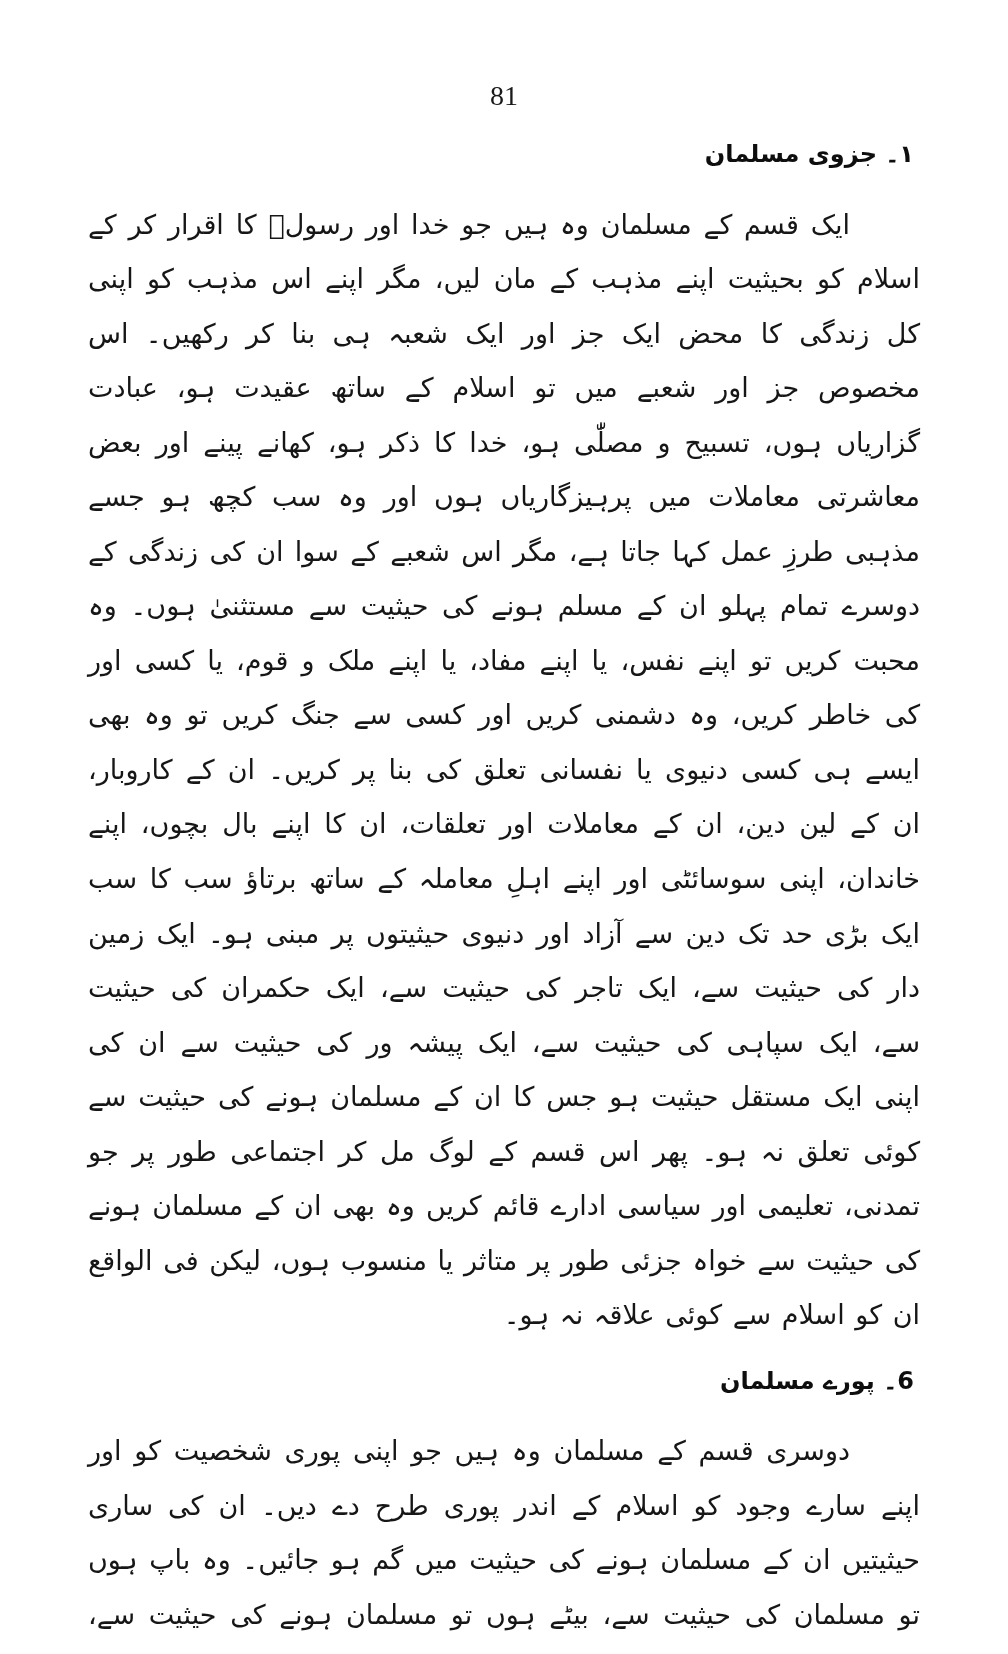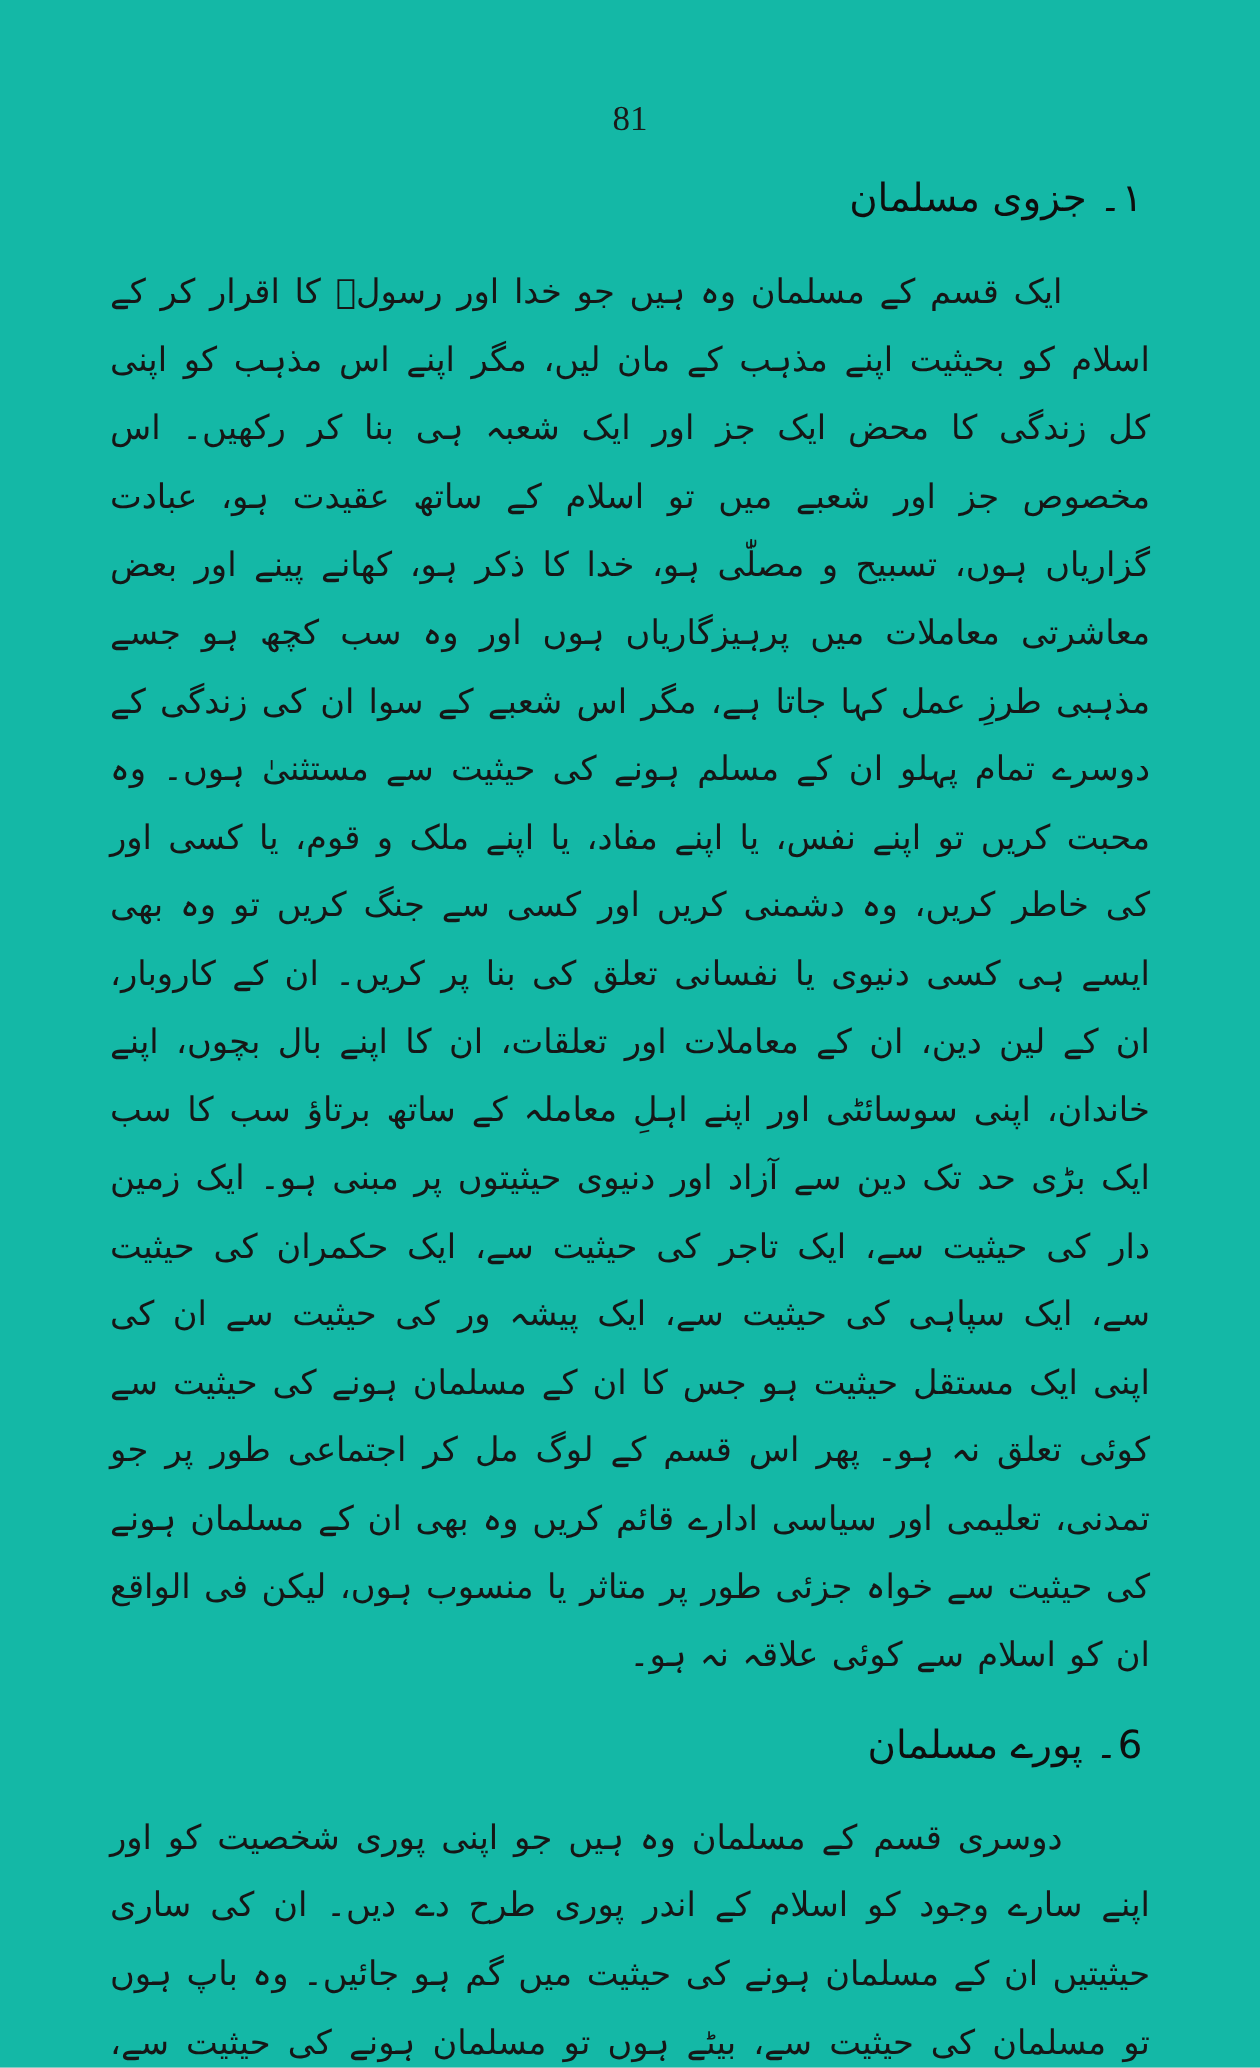--- a/index.html
+++ b/index.html
@@ -6,40 +6,40 @@
     margin: 0;
     padding: 0;
     background: #d9d9d9;
     font-family: "DejaVu Sans", sans-serif;
   }
   .page {
     position: relative;
     width: 1008px;
     height: 1654px;
     margin: 0 auto;
-    background: #14b8a6;
+    background: #ffffff;
     box-sizing: border-box;
     padding: 80px 88px 50px 88px;
     color: #141414;
     overflow: hidden;
   }
   .page-number {
     text-align: center;
     font-family: "Liberation Serif", serif;
     font-size: 28px;
     color: #1a1a1a;
     margin: 0 0 26px 0;
   }
   .content {
     direction: rtl;
     unicode-bidi: embed;
   }
   .section-heading {
-    font-size: 31px;
-    font-weight: normal;
+    font-size: 24px;
+    font-weight: bold;
     text-align: right;
     margin: 22px 6px 26px 0;
     line-height: 1.4;
     color: #0e0e0e;
   }
   .paragraph {
     font-size: 27px;
     line-height: 2.02;
     text-align: justify;
     text-indent: 70px;

